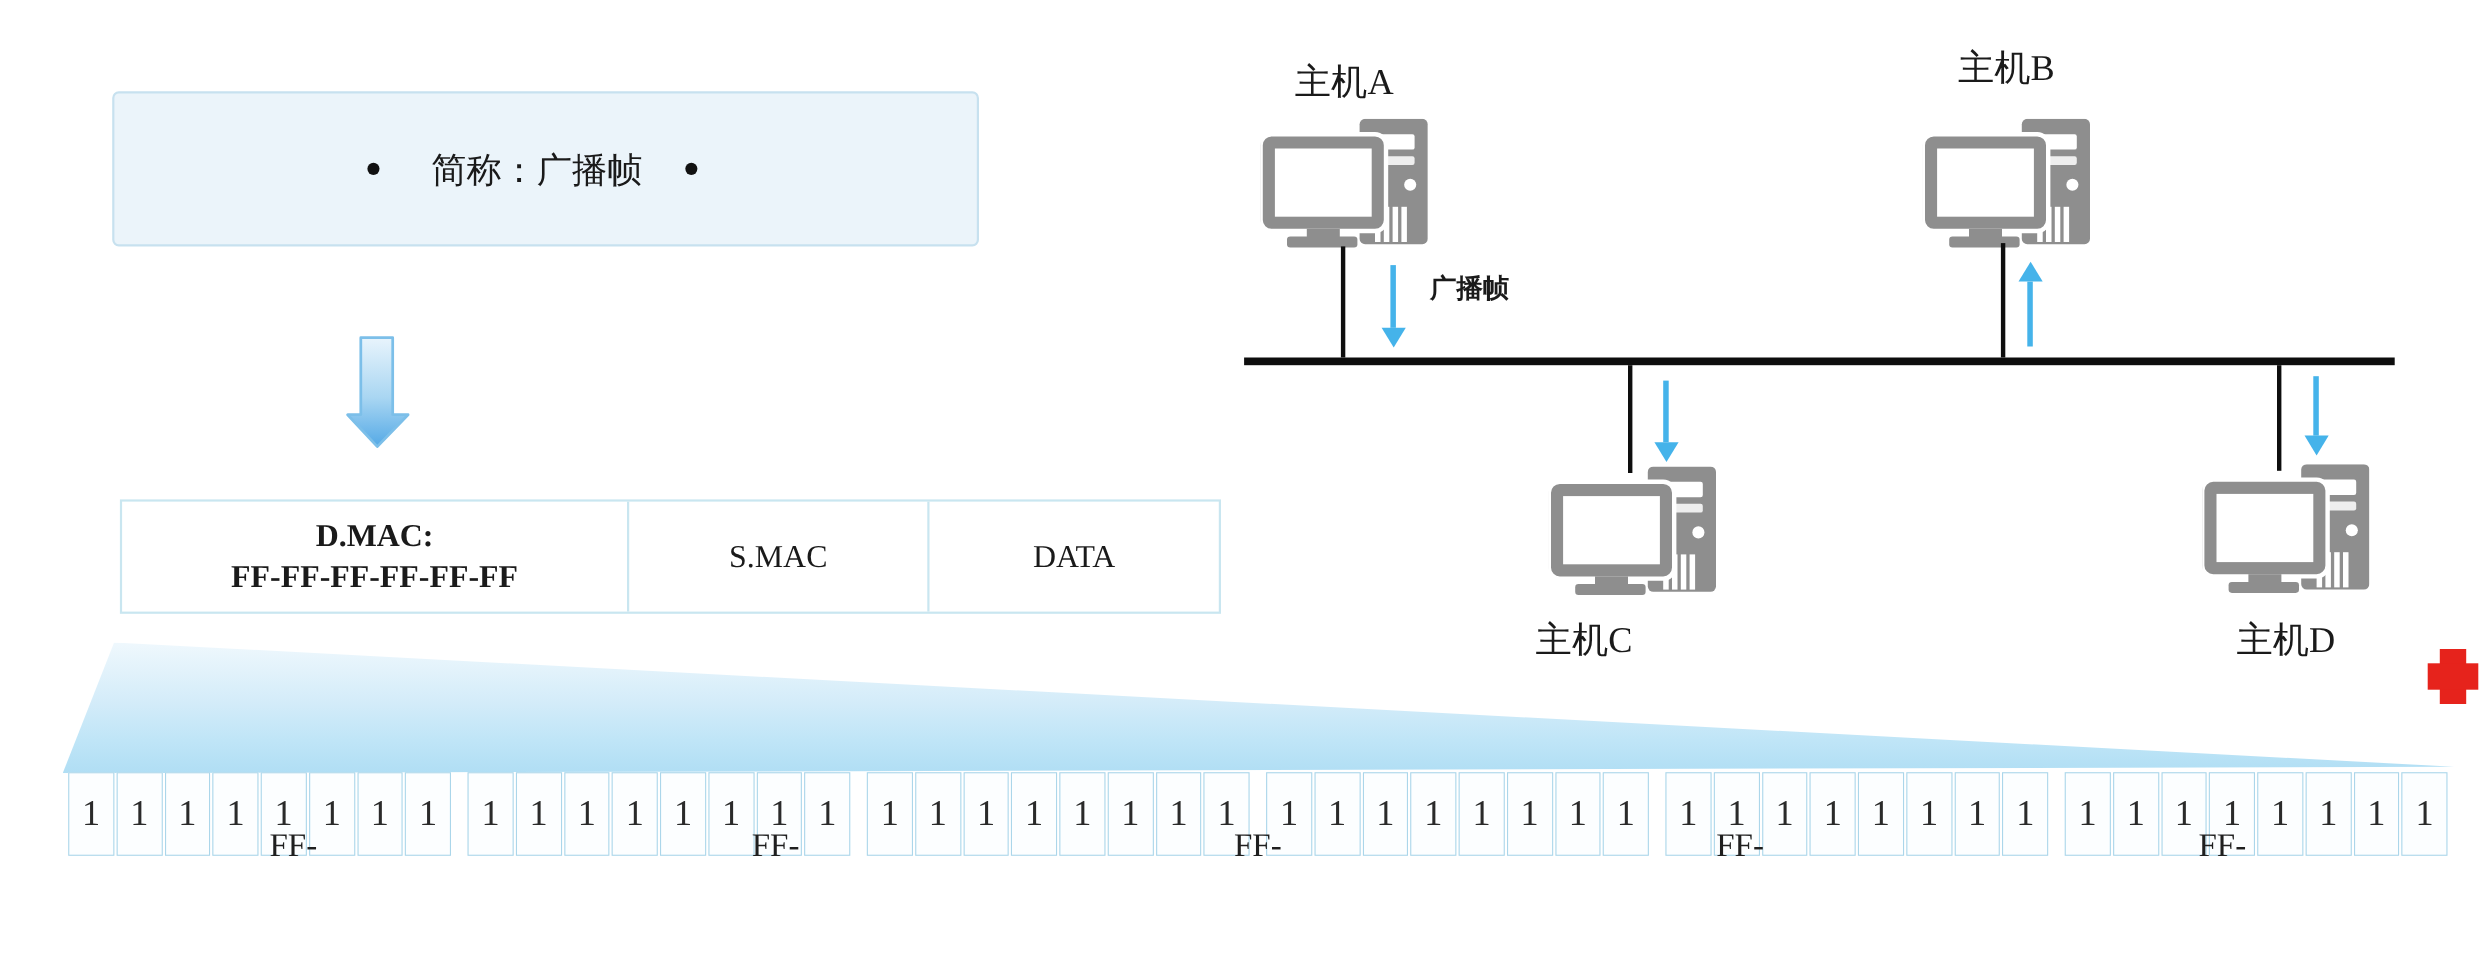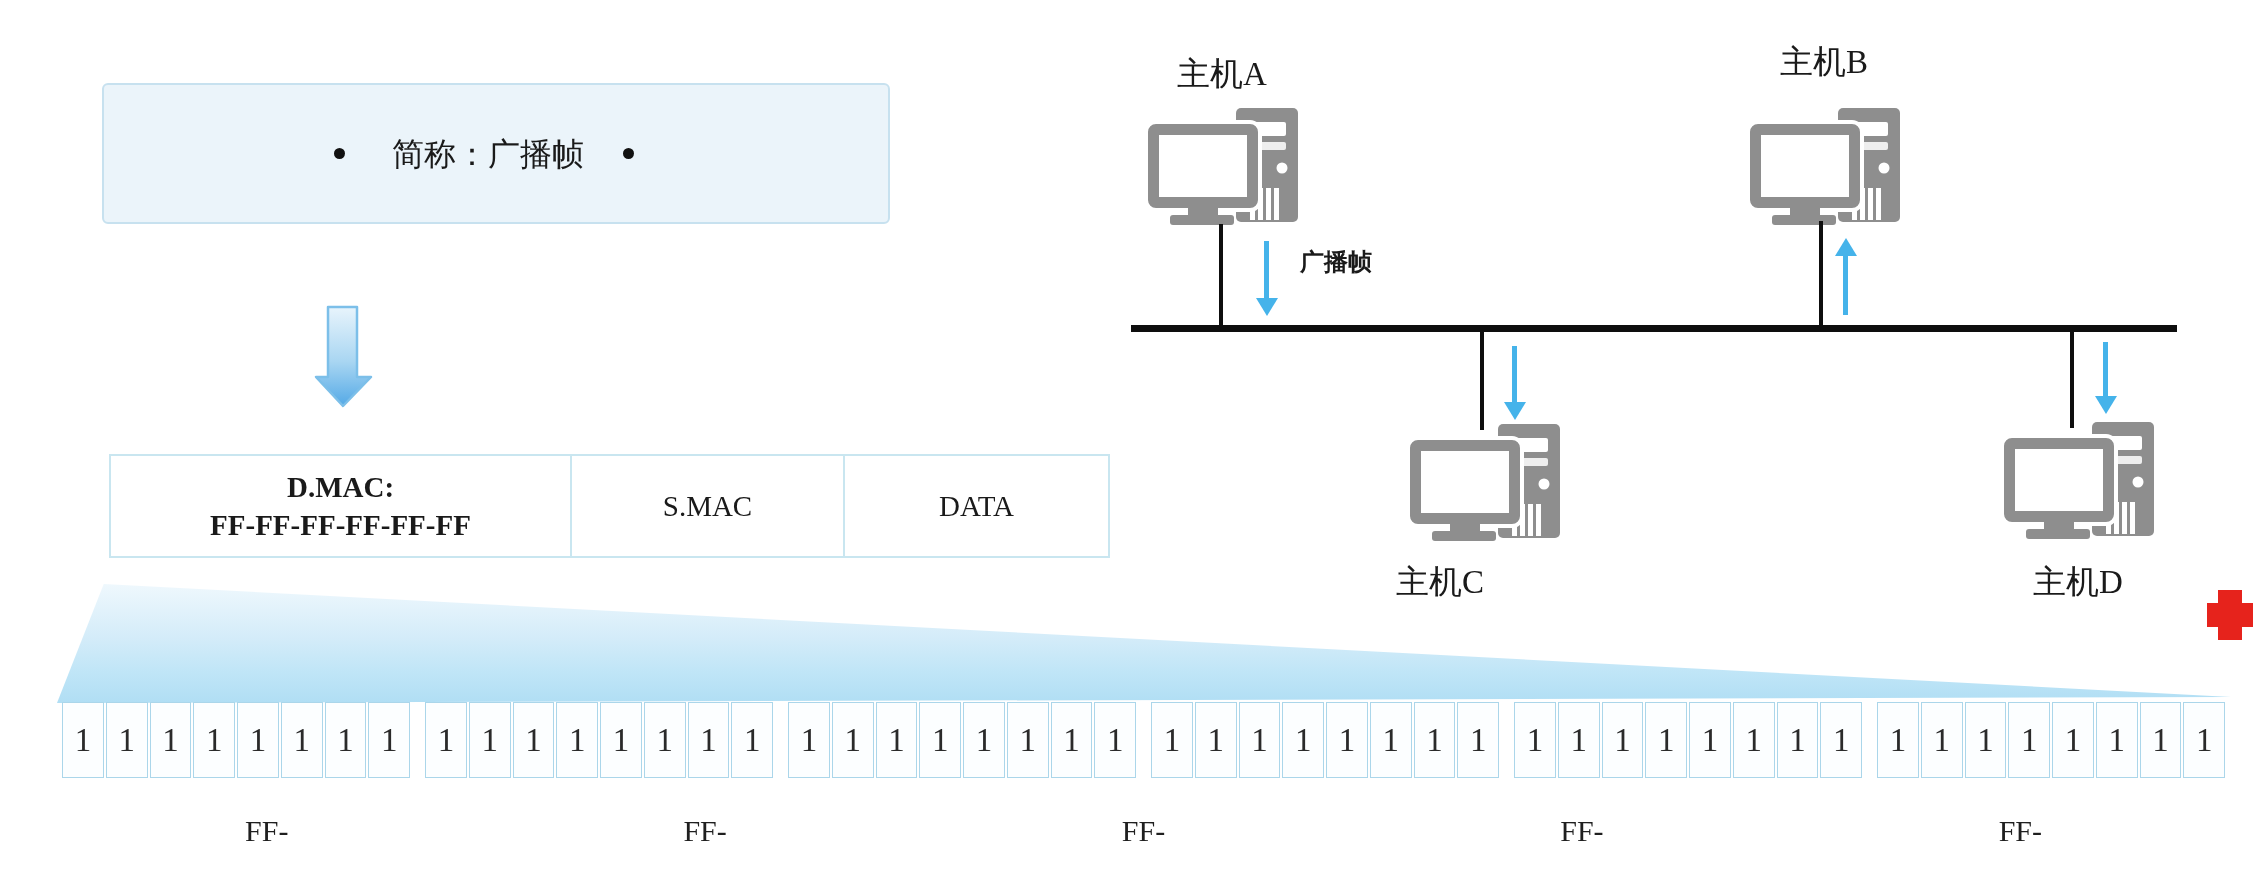--- a/index.html
+++ b/index.html
@@ -37,21 +37,21 @@
   .frame-cell.c1{width:461px;font-weight:bold;}
   .frame-cell.c2{width:273px;}
   .frame-cell.c3{flex:1;text-align:right;}
   
   .bit-row{position:absolute;left:62px;top:702px;width:2163px;height:76px;display:flex;gap:15px;}
   .bit-group{flex:1;display:flex;gap:2px;}
   .bit-cell{
     flex:1;border:1px solid #abd6ea;background:#fcfeff;box-sizing:border-box;
     display:flex;align-items:center;justify-content:center;font-size:33px;color:#2a2a2a;
   }
-  .bit-label-row{position:absolute;left:62px;top:814px;width:2163px;display:flex;gap:29px;}
+  .bit-label-row{position:absolute;left:62px;top:752px;width:2163px;display:flex;gap:29px;}
   .bit-label{flex:1;text-align:center;font-size:30px;color:#1f1f1f;}
   
   .host-label{position:absolute;width:152px;text-align:center;font-size:33px;white-space:nowrap;font-family:Liberation Serif, serif;}
   .pc-icon{position:absolute;width:152px;height:118px;}
   .bus-line{position:absolute;left:1131px;top:325px;width:1046px;height:7px;background:#0e0e0e;}
   .drop-line{position:absolute;width:4px;background:#0e0e0e;}
   .flow-arrow{position:absolute;width:5px;background:#45b3ea;}
   .flow-arrow.down::after{
     content:"";position:absolute;left:50%;transform:translateX(-50%);bottom:-18px;
     border:11px solid transparent;border-top:18px solid #45b3ea;border-bottom:none;

